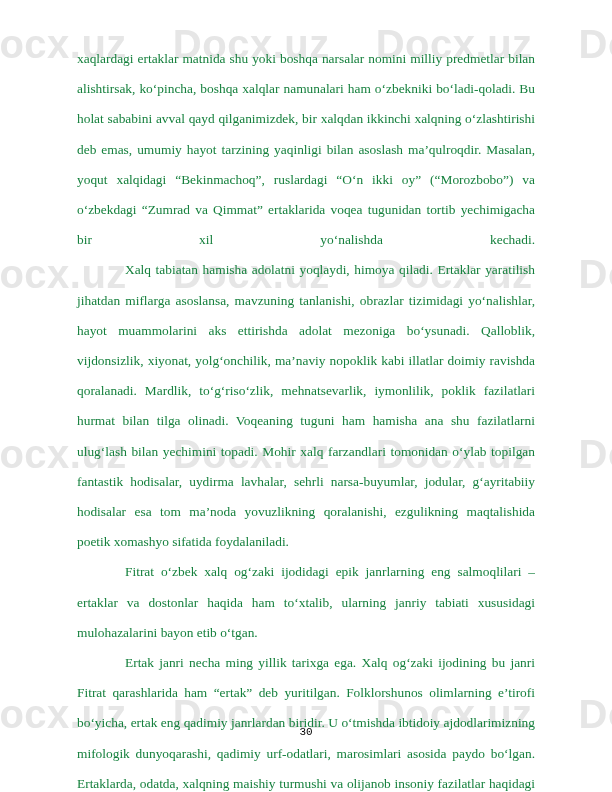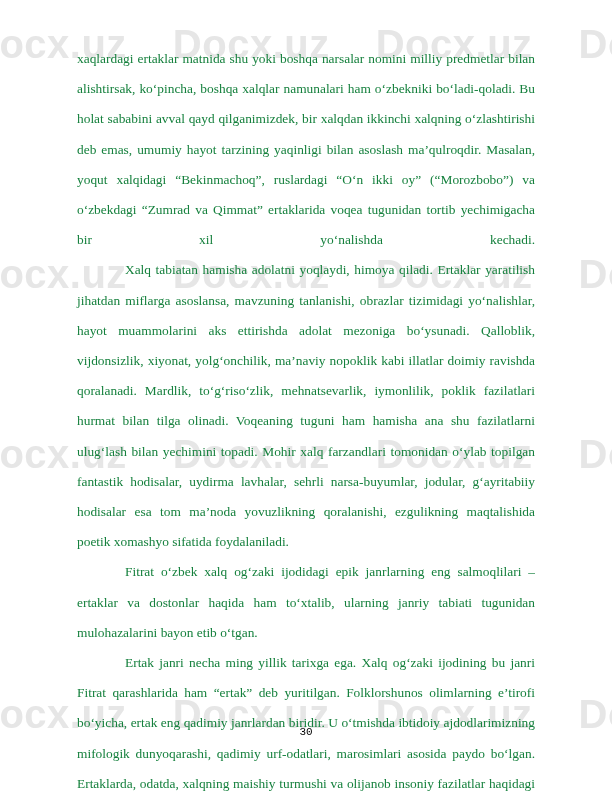--- a/index.html
+++ b/index.html
@@ -118,19 +118,19 @@
       <span class="wm">Docx.uz</span>
       <span class="wm">Docx.uz</span>
       <span class="wm">Docx.uz</span>
       <span class="wm">Docx.uz</span>
     </div>
   </div>
 
   <div class="content">
     <p class="para noindent last-line-full">xaqlardagi ertaklar matnida shu yoki boshqa narsalar nomini milliy predmetlar bilan alishtirsak, ko‘pincha, boshqa xalqlar namunalari ham o‘zbekniki bo‘ladi-qoladi. Bu holat sababini avval qayd qilganimizdek, bir xalqdan ikkinchi xalqning o‘zlashtirishi deb emas, umumiy hayot tarzining yaqinligi bilan asoslash ma’qulroqdir. Masalan, yoqut xalqidagi “Bekinmachoq”, ruslardagi “O‘n ikki oy” (“Morozbobo”) va o‘zbekdagi “Zumrad va Qimmat” ertaklarida voqea tugunidan tortib yechimigacha bir xil yo‘nalishda kechadi.</p>
     <p class="para indent">Xalq tabiatan hamisha adolatni yoqlaydi, himoya qiladi. Ertaklar yaratilish jihatdan miflarga asoslansa, mavzuning tanlanishi, obrazlar tizimidagi yo‘nalishlar, hayot muammolarini aks ettirishda adolat mezoniga bo‘ysunadi. Qalloblik, vijdonsizlik, xiyonat, yolg‘onchilik, ma’naviy nopoklik kabi illatlar doimiy ravishda qoralanadi. Mardlik, to‘g‘riso‘zlik, mehnatsevarlik, iymonlilik, poklik fazilatlari hurmat bilan tilga olinadi. Voqeaning tuguni ham hamisha ana shu fazilatlarni ulug‘lash bilan yechimini topadi. Mohir xalq farzandlari tomonidan o‘ylab topilgan fantastik hodisalar, uydirma lavhalar, sehrli narsa-buyumlar, jodular, g‘ayritabiiy hodisalar esa tom ma’noda yovuzlikning qoralanishi, ezgulikning maqtalishida poetik xomashyo sifatida foydalaniladi.</p>
-    <p class="para indent">Fitrat o‘zbek xalq og‘zaki ijodidagi epik janrlarning eng salmoqlilari – ertaklar va dostonlar haqida ham to‘xtalib, ularning janriy tabiati tugunidan mulohazalarini bayon etib o‘tgan.</p>
+    <p class="para indent">Fitrat o‘zbek xalq og‘zaki ijodidagi epik janrlarning eng salmoqlilari – ertaklar va dostonlar haqida ham to‘xtalib, ularning janriy tabiati xususidagi mulohazalarini bayon etib o‘tgan.</p>
     <p class="para indent last-line-full">Ertak janri necha ming yillik tarixga ega. Xalq og‘zaki ijodining bu janri Fitrat qarashlarida ham “ertak” deb yuritilgan. Folklorshunos olimlarning e’tirofi bo‘yicha, ertak eng qadimiy janrlardan biridir. U o‘tmishda ibtidoiy ajdodlarimizning mifologik dunyoqarashi, qadimiy urf-odatlari, marosimlari asosida paydo bo‘lgan. Ertaklarda, odatda, xalqning maishiy turmushi va olijanob insoniy fazilatlar haqidagi orzu-o‘ylar xayoliy va hayotiy uydirmalar vositasida bayon etiladi. Qadimda odamlar oddiy voqealarni bir-biroviga bayon qilib berganidan ertak namunalari paydo bo‘la borgan.</p>
   </div>
 
   <div class="page-number">30</div>
 
 </div>
 
 </body></html>

